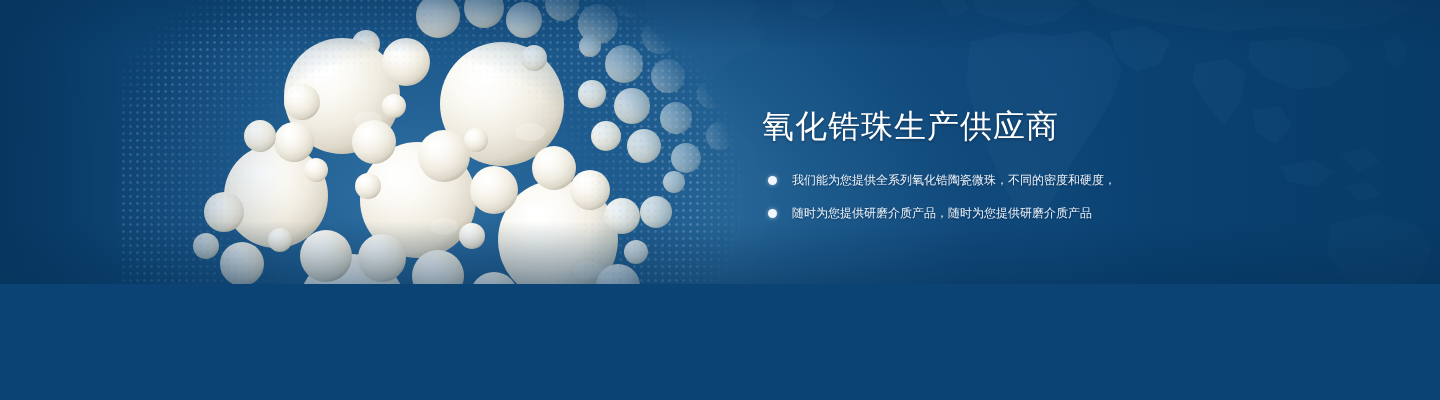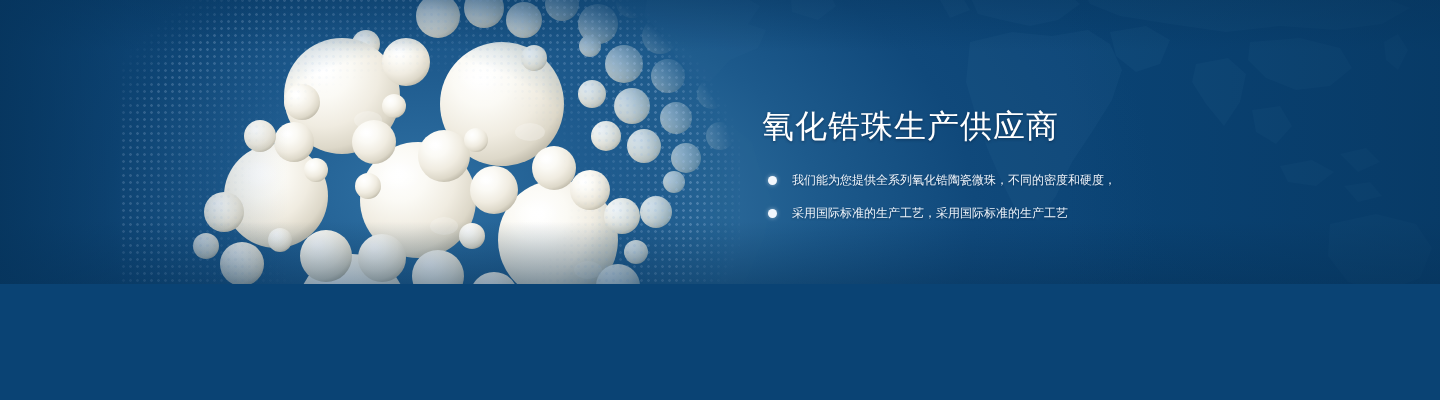--- a/index.html
+++ b/index.html
@@ -361,19 +361,19 @@
     <ul class="bullets">
 
       <li class="bullet">
         <span class="bullet-dot"></span>
         <span class="bullet-line">我们能为您提供全系列氧化锆陶瓷微珠，不同的密度和硬度，</span>
       </li>
 
 
       <li class="bullet">
         <span class="bullet-dot"></span>
-        <span class="bullet-line">采用国际标准的生产工艺，采用国际标准的生产工艺</span>
+        <span class="bullet-line">随时为您提供研磨介质产品，随时为您提供研磨介质产品</span>
       </li>
 
     </ul>
   </div>
 
 </div>
 
 </body></html>

